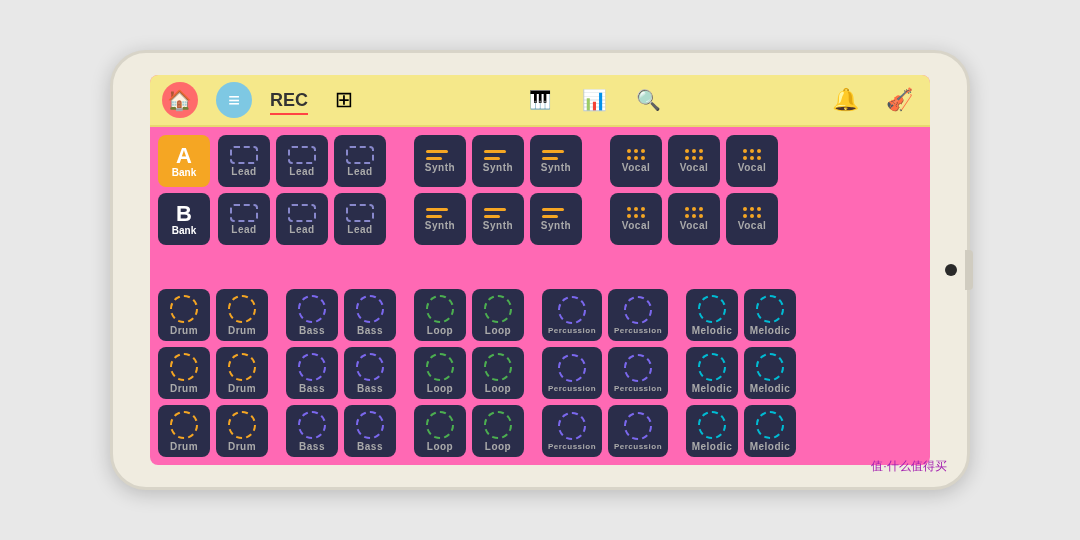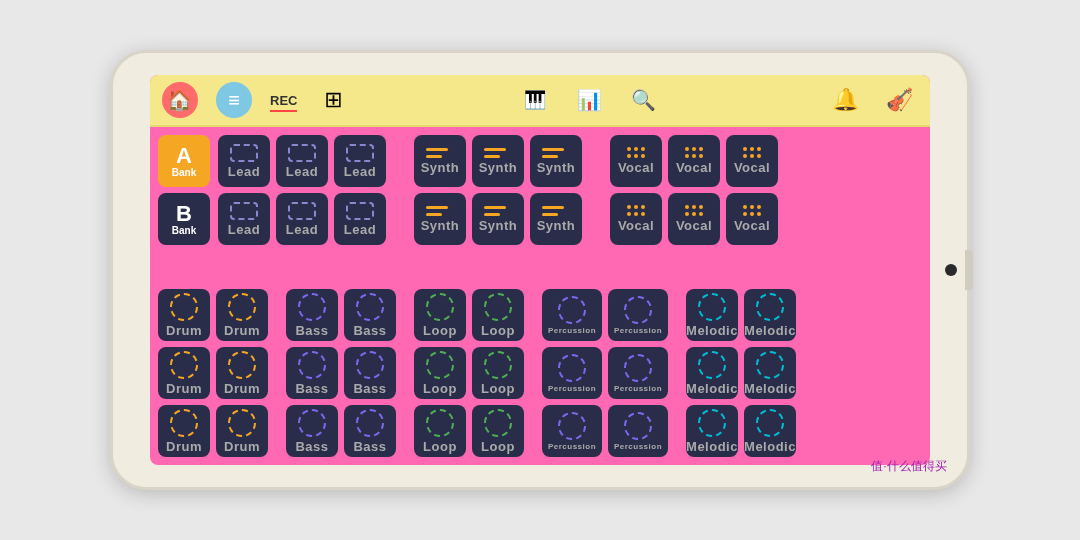--- a/index.html
+++ b/index.html
@@ -86,21 +86,21 @@
       background: #ff6b6b;
       color: white;
     }
 
     .toolbar-icon.list-icon {
       background: #7ec8e3;
       color: white;
     }
 
     .rec-btn {
-      font-size: 13px;
+      font-size: 18px;
       font-weight: bold;
       color: #333;
       cursor: pointer;
       position: relative;
     }
 
     .rec-btn::after {
       content: '';
       position: absolute;
       bottom: -4px;
@@ -183,21 +183,21 @@
       display: flex;
       flex-direction: column;
       align-items: center;
       justify-content: center;
       cursor: pointer;
       position: relative;
       gap: 2px;
     }
 
     .pad-label {
-      font-size: 13px;
+      font-size: 10px;
       color: #aaa;
       font-weight: bold;
       letter-spacing: 0.5px;
     }
 
     
     .circle-dashed {
       width: 28px;
       height: 28px;
       border: 2px dashed;

